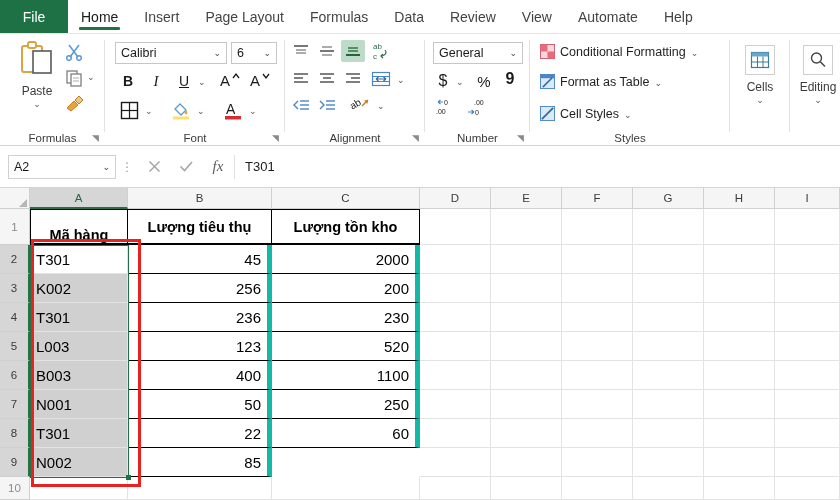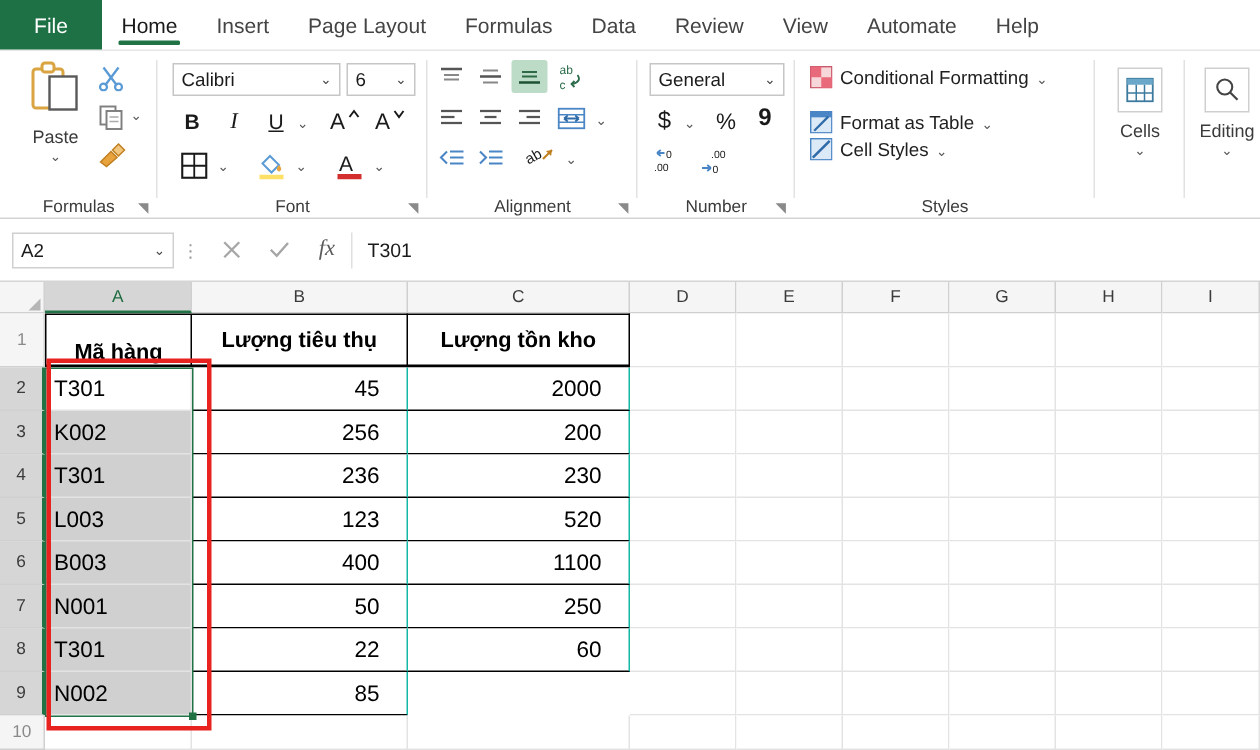--- a/index.html
+++ b/index.html
@@ -150,22 +150,22 @@
     font-size:15px; color:#000; background:#fff;
     border-right:1px solid #e3e3e3; border-bottom:1px solid #e3e3e3;
     overflow:hidden; white-space:nowrap;
   }
   .cell.hdr {
     font-weight:bold; justify-content:center; font-size:14.5px;
     border-right:1px solid #000; border-bottom:2px solid #000;
     border-top:1px solid #000;
   }
   .cell.hdr.first { border-left:1px solid #000; }
-  .cell.num { justify-content:flex-end; padding-right:18px;
-              border-right:1px solid #14b8a6; border-bottom:1px solid #000; }
+  .cell.num { justify-content:flex-end; padding-right:6px;
+              border-right:5px solid #14b8a6; border-bottom:1px solid #000; }
   .cell.txt { padding-left:6px; }
   .cell.selfill { background:#d0d0d0; }
 
   
   .selrange {
     position:absolute; border:1px solid #217346; pointer-events:none;
   }
   .fillhandle {
     position:absolute; width:5px; height:5px; background:#217346;
   }
@@ -453,21 +453,21 @@
       </div>
       <div class="style-item" style="left:10px; top:40px;">
         <svg class="sq-icon" viewBox="0 0 16 16">
           <rect x="0.5" y="0.5" width="15" height="15" fill="#dce9f7" stroke="#4a86c5"></rect>
           <rect x="0.5" y="0.5" width="15" height="4" fill="#4a86c5"></rect>
           <path d="M3 14 L13 4" stroke="#2f6ba8" stroke-width="1.6"></path>
         </svg>
         <span>Format as Table</span>
         <span class="caret">⌄</span>
       </div>
-      <div class="style-item" style="left:10px; top:58px;">
+      <div class="style-item" style="left:10px; top:72px;">
         <svg class="sq-icon" viewBox="0 0 16 16">
           <rect x="0.5" y="0.5" width="15" height="15" fill="#dce9f7" stroke="#4a86c5"></rect>
           <path d="M2 14 L14 2" stroke="#2f6ba8" stroke-width="1.8"></path>
         </svg>
         <span>Cell Styles</span>
         <span class="caret">⌄</span>
       </div>
       <div class="grp-label">Styles</div>
       <div class="grp-sep" style="right:0;"></div>
     </div>

